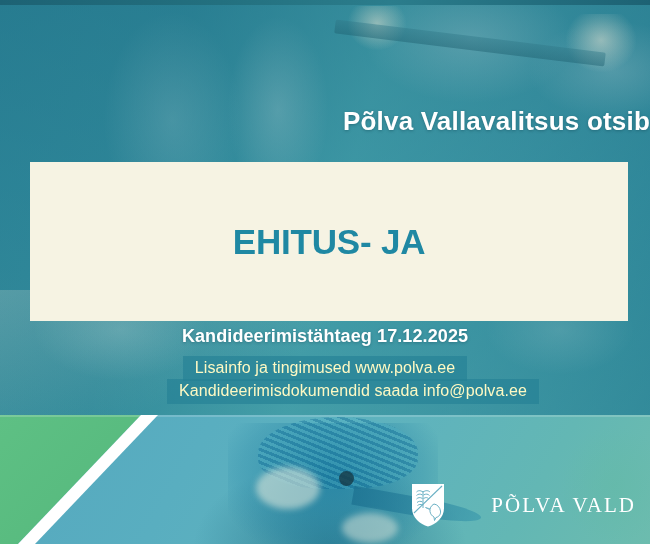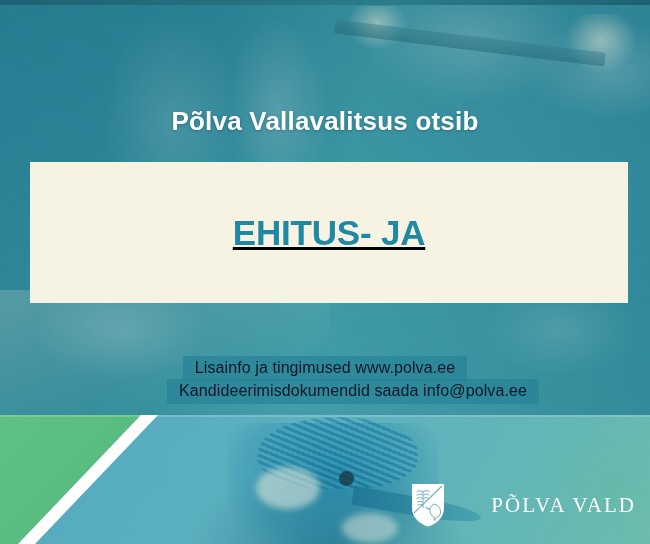--- a/index.html
+++ b/index.html
@@ -53,32 +53,32 @@
   }
   .desk-shape{
     position:absolute;left:0px;top:290px;width:330px;height:130px;
     background:linear-gradient(160deg, rgba(226,230,214,.22), rgba(226,230,214,0) 70%);
     z-index:2;
   }
 
   
   .kicker{
     position:absolute;left:0;top:106px;width:650px;
-    text-align:center;color:#ffffff;
+    text-align:right;color:#ffffff;
     font-size:26px;font-weight:bold;letter-spacing:.2px;
     z-index:6;
     text-shadow:0 1px 3px rgba(20,70,85,.45);
   }
 
   
   .cream-box{
-    position:absolute;left:30px;top:162px;width:598px;height:141px;
+    position:absolute;left:30px;top:162px;width:598px;height:159px;
     background:#f6f3e3;
     z-index:6;
-    display:flex;align-items:center;justify-content:center;text-decoration:underline;
+    display:flex;align-items:center;justify-content:center;
   }
   .cream-inner{
     width:100%;text-align:center;
     color:#1f88a3;
     font-weight:bold;
     font-size:35px;
     line-height:1.06;
     letter-spacing:-.2px;
   }
   .cream-inner .ln{display:block;}
@@ -93,21 +93,21 @@
 
   
   .contact{
     position:absolute;left:0;width:650px;text-align:center;z-index:6;
     font-size:0;
   }
   .contact.l1{top:356px;}
   .contact.l2{top:379px;margin-left:28px;}
   .contact span{
     display:inline-block;
-    color:#0f172a;font-size:16px;font-weight:400;
+    color:#fef9c3;font-size:16px;font-weight:400;
     background:rgba(36,128,148,.62);
     padding:2px 12px 3px 12px;
     letter-spacing:.1px;
     line-height:1.25;
   }
 
   
   .bottom-band{
     position:absolute;left:0;top:415px;width:650px;height:129px;
     overflow:hidden;z-index:5;
@@ -194,20 +194,21 @@
   <div class="top-strip"></div>
 
   <div class="kicker">Põlva Vallavalitsus otsib</div>
 
   <div class="cream-box">
     <div class="cream-inner">
       <span class="ln">EHITUS- JA</span>
     </div>
   </div>
 
+  <div class="deadline">Kandideerimistähtaeg  17.12.2025</div>
 
   <div class="contact l1">
     <span>Lisainfo ja tingimused www.polva.ee</span>
   </div>
   <div class="contact l2">
     <span>Kandideerimisdokumendid saada info@polva.ee</span>
   </div>
 
   <div class="band-divider"></div>
   <div class="bottom-band">

